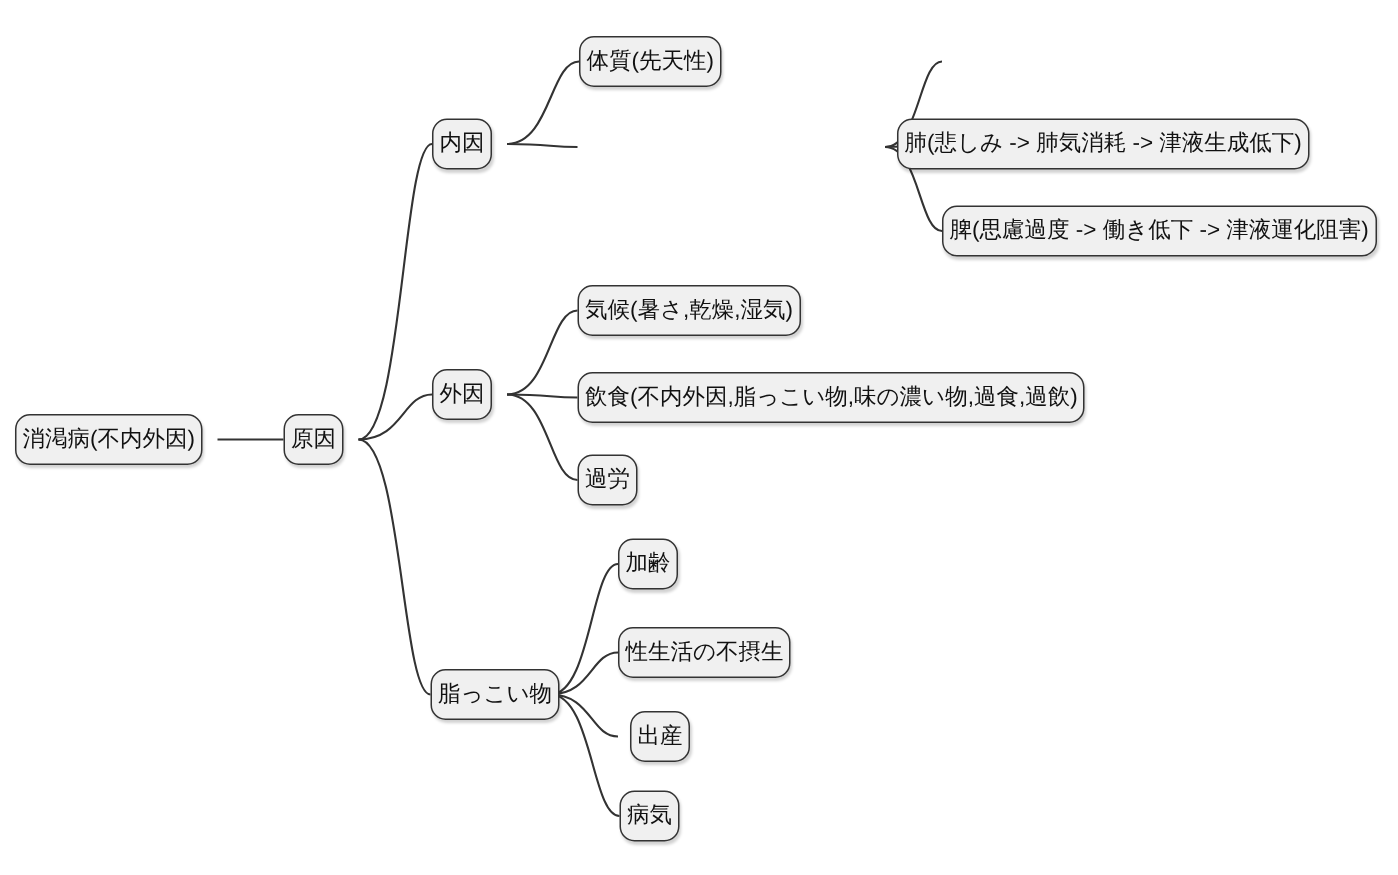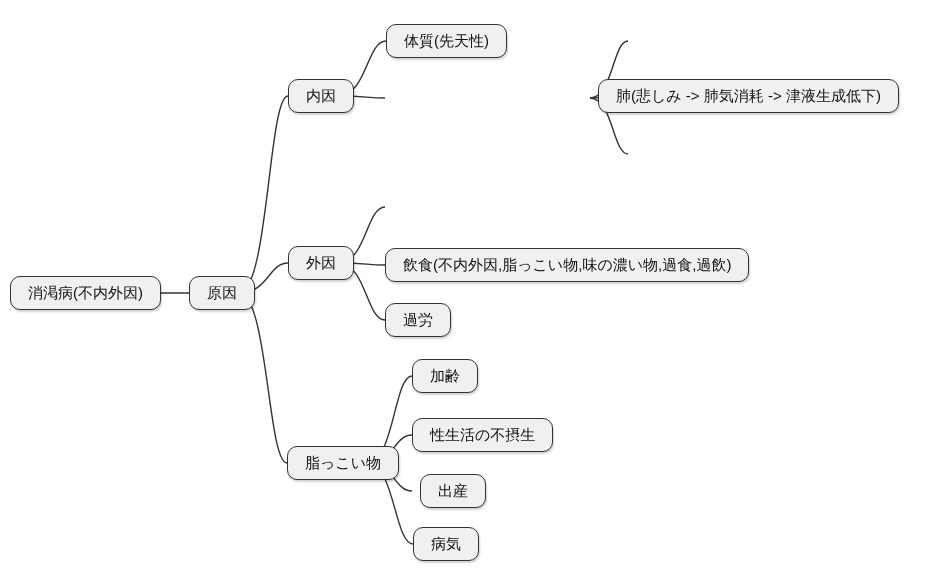--- a/index.html
+++ b/index.html
@@ -27,21 +27,21 @@
     fill: none;
     stroke: var(--edge, #333333);
     stroke-width: 1.4;
   }
   .node {
     position: absolute;
     box-sizing: border-box;
     background: var(--node-fill, #f0f0f0);
     border: 1.5px solid var(--node-border, #333333);
     border-radius: 10px;
-    padding: 6px 17px;
+    padding: 6px 4px;
     font-size: 15px;
     line-height: 20px;
     color: #111111;
     white-space: nowrap;
     box-shadow: 1px 2px 2px rgba(0,0,0,0.18);
   }
 </style>
 </head>
 <body>
 
@@ -64,22 +64,24 @@
       <path d="M367,463 C394,463 394,491 412,491"></path>
       <path d="M367,463 C394.6,463 394.6,544 413,544"></path>
     </svg>
 
   <div class="node" style="left:10px;  top:276px">消渇病(不内外因)</div>
   <div class="node" style="left:189px; top:276px">原因</div>
 
   <div class="node" style="left:288px; top:79px">内因</div>
   <div class="node" style="left:386px; top:24px">体質(先天性)</div>
   <div class="node" style="left:598px; top:79px">肺(悲しみ -&gt; 肺気消耗 -&gt; 津液生成低下)</div>
+  <div class="node" style="left:628px; top:137px">脾(思慮過度 -&gt; 働き低下 -&gt; 津液運化阻害)</div>
 
   <div class="node" style="left:288px; top:246px">外因</div>
+  <div class="node" style="left:385px; top:190px">気候(暑さ,乾燥,湿気)</div>
   <div class="node" style="left:385px; top:248px">飲食(不内外因,脂っこい物,味の濃い物,過食,過飲)</div>
   <div class="node" style="left:385px; top:303px">過労</div>
 
   <div class="node" style="left:287px; top:446px">脂っこい物</div>
   <div class="node" style="left:412px; top:359px">加齢</div>
   <div class="node" style="left:412px; top:418px">性生活の不摂生</div>
   <div class="node" style="left:420px; top:474px">出産</div>
   <div class="node" style="left:413px; top:527px">病気</div>
 </div>
 

